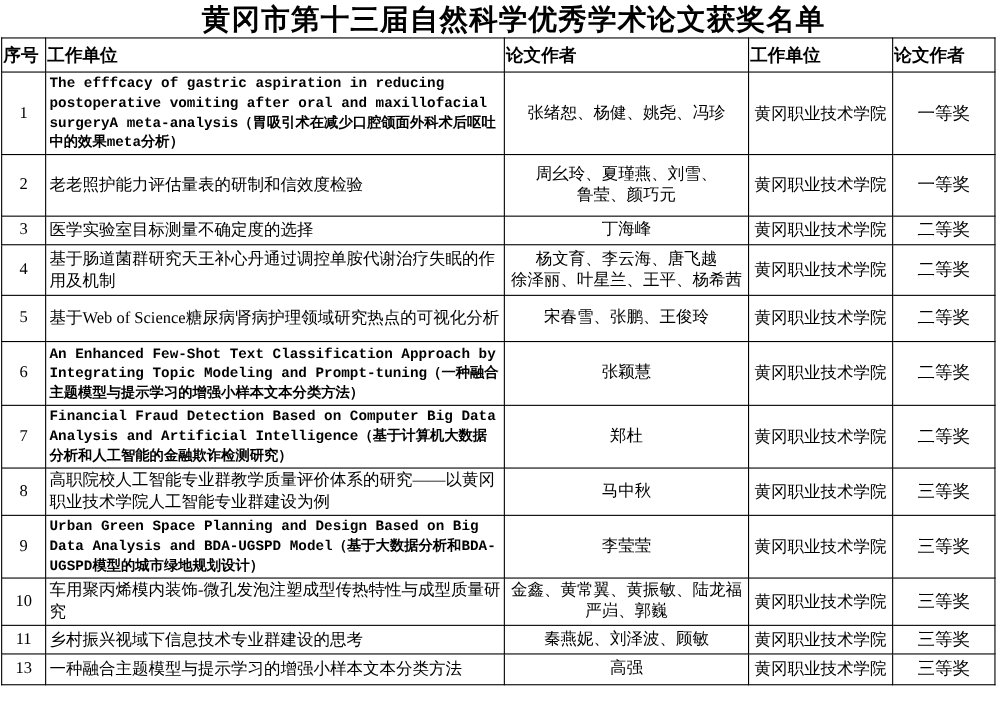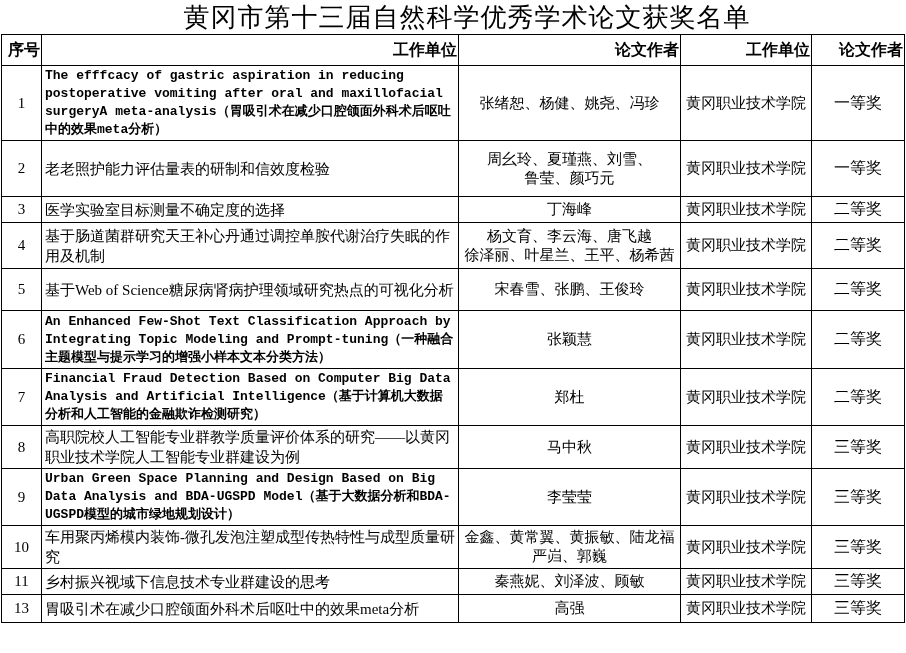--- a/index.html
+++ b/index.html
@@ -3,34 +3,34 @@
 <meta charset="utf-8">
 <style>
   html,body{margin:0;padding:0;}
   body{
     width:906px;height:653px;background:#ffffff;color:#000;
     font-family:"Liberation Serif","DejaVu Serif",serif;
     overflow:hidden;
   }
   .doc-title{
     height:34px;line-height:36px;text-align:center;
-    font-size:26px;font-weight:normal;letter-spacing:1px;
+    font-size:26px;font-weight:bold;letter-spacing:1px;
     white-space:nowrap;
     margin-left:28px;
   }
   table.awards{
     border-collapse:collapse;table-layout:fixed;
     margin:0 0 0 1px;width:903px;
   }
   table.awards th, table.awards td{
     border:1px solid #000;vertical-align:middle;
     overflow:hidden;
   }
   thead th{
-    font-size:16px;font-weight:bold;text-align:right;
+    font-size:16px;font-weight:bold;text-align:left;
     height:30px;padding:0 1px;
   }
   td.cell-no{ text-align:center;font-size:15px;padding:0; }
   td.cell-title{
     text-align:left;font-size:15px;line-height:20px;padding:1px 3px;
   }
   td.cell-title[data-lang="en"]{
     font-family:"Liberation Mono","DejaVu Sans Mono",monospace;
     font-size:13px;line-height:18px;letter-spacing:0;
     word-break:break-word;
@@ -142,19 +142,19 @@
       </tr>
       <tr style="height: 26px;">
         <td class="cell-no">11</td>
         <td class="cell-title" data-lang="zh">乡村振兴视域下信息技术专业群建设的思考</td>
         <td class="cell-authors">秦燕妮、刘泽波、顾敏</td>
         <td class="cell-unit">黄冈职业技术学院</td>
         <td class="cell-award">三等奖</td>
       </tr>
       <tr style="height: 28px;">
         <td class="cell-no">13</td>
-        <td class="cell-title" data-lang="zh">胃吸引术在减少口腔颌面外科术后呕吐中的效果meta分析</td>
+        <td class="cell-title" data-lang="zh">一种融合主题模型与提示学习的增强小样本文本分类方法</td>
         <td class="cell-authors">高强</td>
         <td class="cell-unit">黄冈职业技术学院</td>
         <td class="cell-award">三等奖</td>
       </tr>
     </tbody>
 </table>
 
 </body></html>

